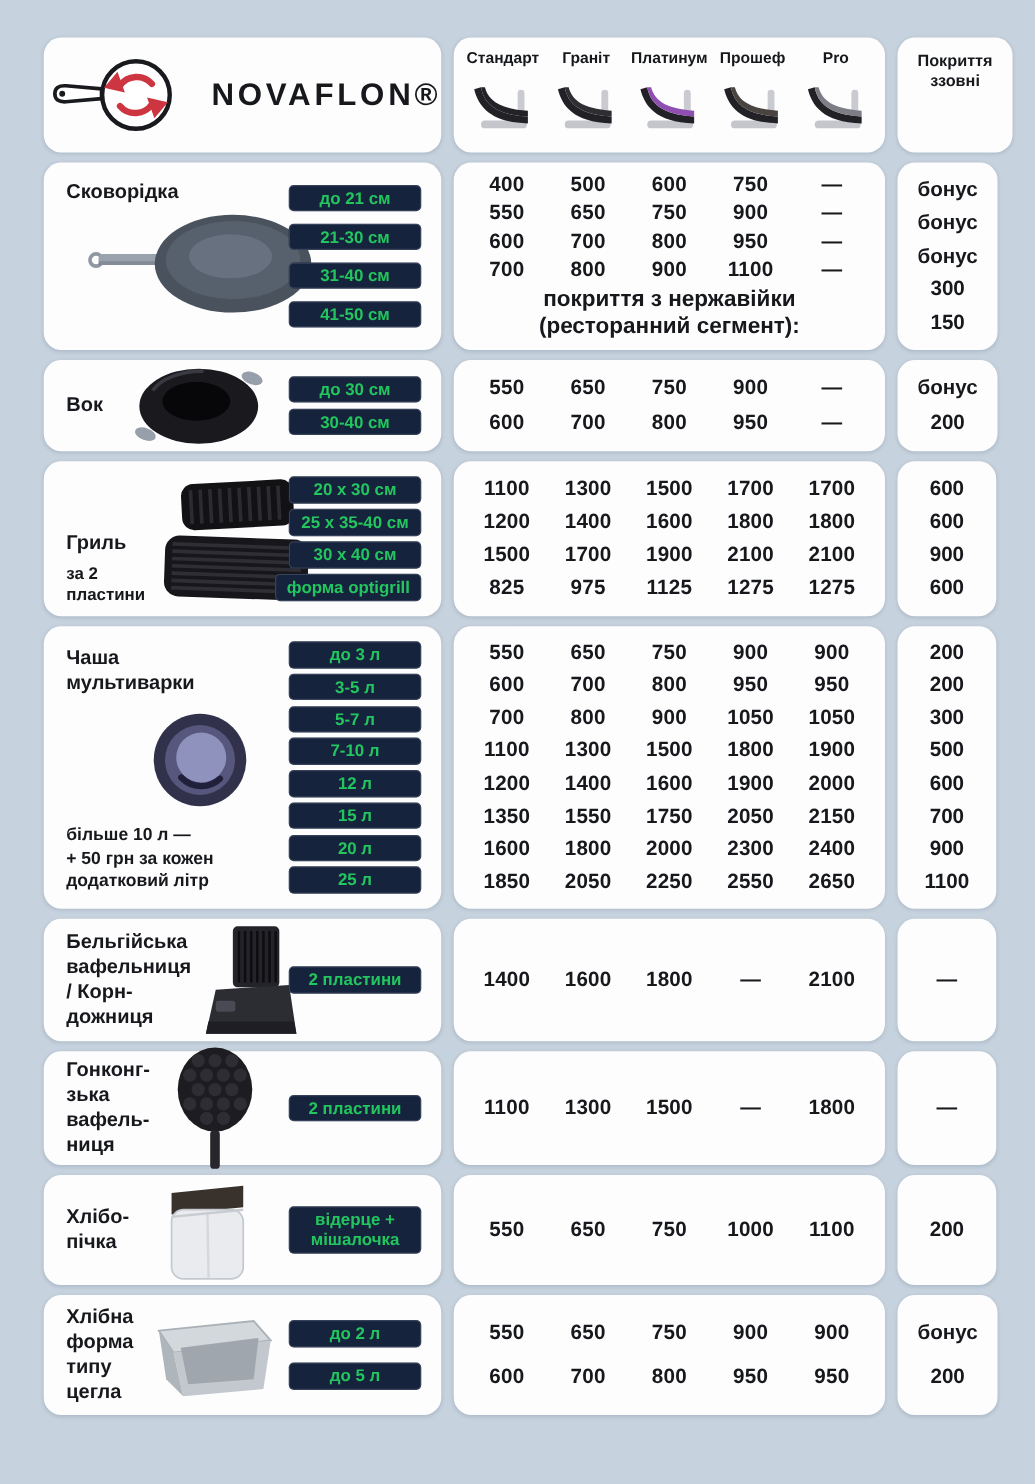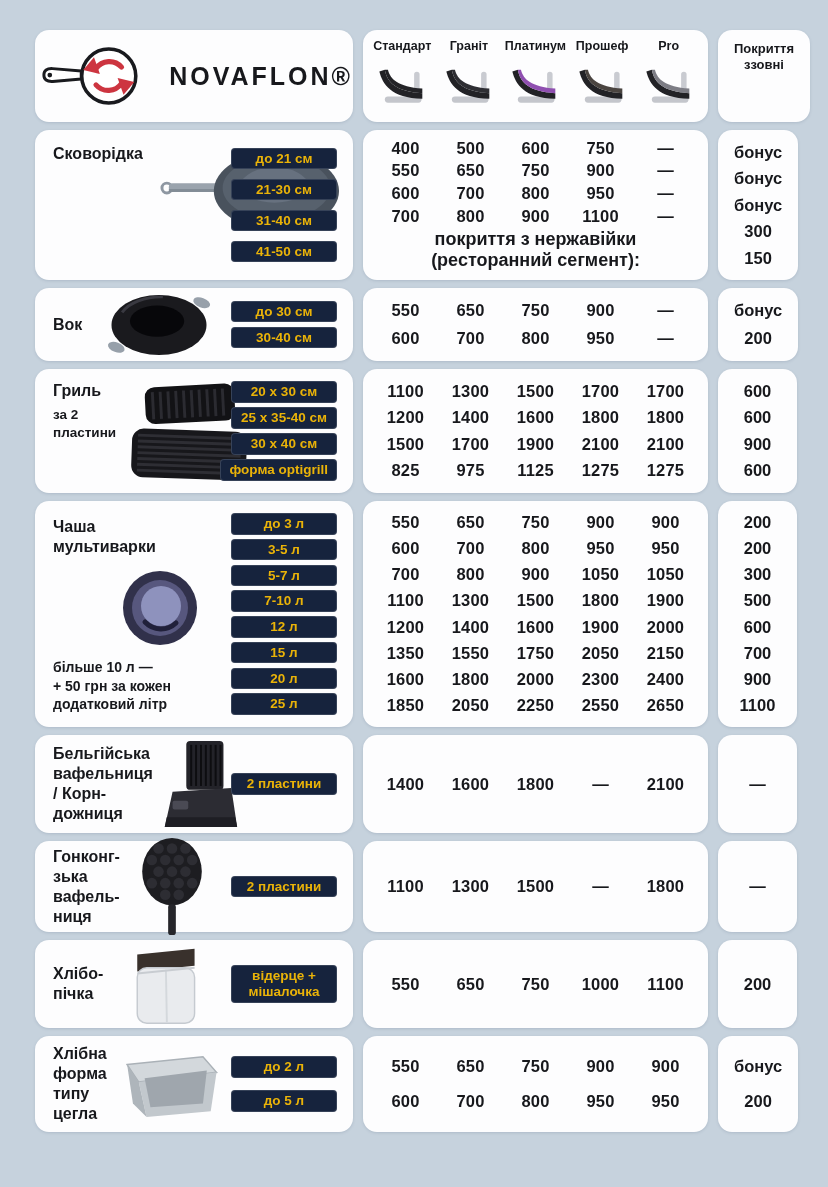--- a/index.html
+++ b/index.html
@@ -42,31 +42,31 @@
   .coat-label{font-weight:700;font-size:12.5px;white-space:nowrap}
   .rp-header{justify-content:flex-start;padding-top:11px}
   .rp-header-label{font-weight:700;font-size:13px;text-align:center;line-height:1.25;white-space:pre-line}
   
   .lp-main{flex:1;display:flex;flex-direction:row;align-items:center;min-width:0}
   .p-text{flex:none}
   .p-name{font-weight:700;font-size:16px;line-height:1.25;white-space:pre-line}
   .p-sub{font-weight:700;font-size:13.5px;line-height:1.3;white-space:pre-line;margin-top:5px}
   .p-note{font-weight:700;font-size:14px;line-height:1.3;white-space:pre-line}
   .p-img{margin:0 auto;line-height:0;flex:none}
-  [data-row-id="skovoridka"] .lp-main{align-items:flex-start;padding-top:6px}
+  [data-row-id="skovoridka"] .lp-main{flex-direction:column;align-items:flex-start;padding-top:6px}
   [data-row-id="skovoridka"] .p-img{margin:0 0 0 14px}
   [data-row-id="chasha"] .lp-main{flex-direction:column;align-items:flex-start;justify-content:space-between;padding:8px 0 6px}
   [data-row-id="chasha"] .p-img{margin:0 0 0 68px}
-  [data-row-id="gril"] .lp-main{align-items:flex-start;padding-top:4px}
+  [data-row-id="gril"] .lp-main{align-items:flex-end;padding-top:4px}
   [data-row-id="gril"] .p-img{align-self:center}
   [data-row-id="vok"] .p-img{margin-right:10px}
   
   .chips{display:flex;flex-direction:column;justify-content:space-evenly;align-items:flex-end;flex:none;margin-left:auto}
   .chip{
-    background:#16233d;color:#eab308;font-weight:700;font-size:13.5px;
+    background:#16233d;color:#22c55e;font-weight:700;font-size:13.5px;
     text-align:center;padding:3px 9px;border-radius:4px;
     min-width:88px;white-space:pre-line;line-height:1.15;
     box-shadow:inset 0 0 0 1px rgba(255,255,255,.14);
   }
   
   .price-row{display:grid;grid-template-columns:repeat(5,1fr);align-items:center}
   .price-cell{text-align:center;font-weight:700;font-size:16.5px;letter-spacing:.2px}
   .mid-note{font-weight:700;font-size:18px;text-align:center;padding:0 2px}
   
   .outer-val{font-weight:700;font-size:16.5px;text-align:center}

